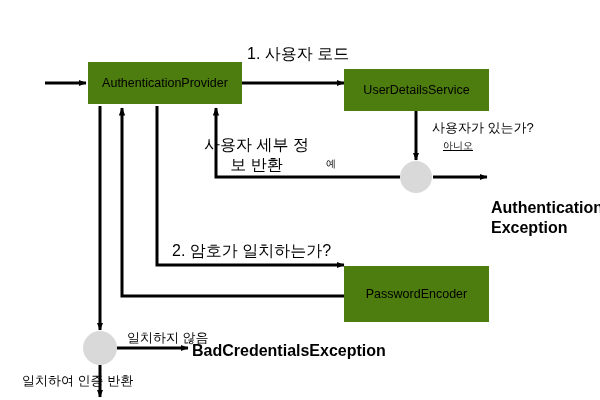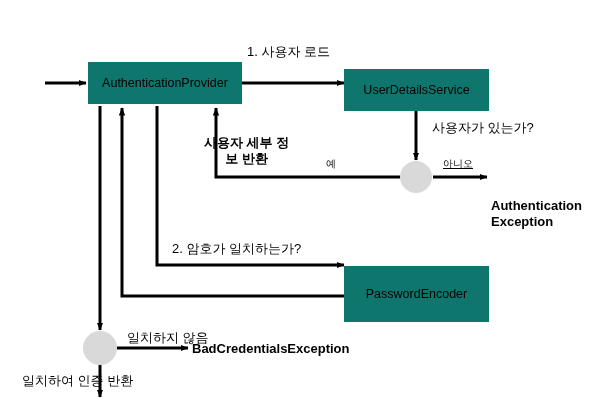--- a/index.html
+++ b/index.html
@@ -20,21 +20,21 @@
   }
   #diagram svg {
     position: absolute;
     top: 0;
     left: 0;
     width: 600px;
     height: 400px;
   }
   .box {
     position: absolute;
-    background: #0f766e;
+    background: #4d7c0f;
     display: flex;
     align-items: center;
     justify-content: center;
     text-align: left;
     color: #000;
     font-size: 12.5px;
     font-family: "Liberation Sans", sans-serif;
     box-sizing: border-box;
   }
   .lbl {
@@ -44,28 +44,27 @@
     white-space: pre;
     line-height: 1.25;
   }
   .lbl-sm {
     font-size: 13px;
   }
   .lbl-md {
     font-size: 10px;
   }
   .lbl-lg {
-    font-size: 13px;
+    font-size: 16px;
   }
   .lbl-bold {
     font-weight: bold;
   }
   .lbl-center {
     text-align: center;
-    font-weight: bold;
   }
 </style>
 </head>
 <body>
 
 <div id="diagram">
 
   <svg viewBox="0 0 600 400">
     <defs>
       <marker id="arrow" markerWidth="9" markerHeight="9" refX="7.5" refY="3.2" orient="auto" markerUnits="userSpaceOnUse">
@@ -114,21 +113,21 @@
 
   <div class="lbl lbl-lg" style="left:247px; top:44px;">1. 사용자 로드</div>
 
   <div class="lbl lbl-lg lbl-center" style="left:204px; top:135px;">사용자 세부 정
 보 반환</div>
 
   <div class="lbl lbl-sm" style="left:432px; top:120px;">사용자가 있는가?</div>
 
   <div class="lbl lbl-md" style="left:326px; top:158px;">예</div>
 
-  <div class="lbl lbl-md" style="left:443px; top:158px;text-decoration:underline;">아니오</div>
+  <div class="lbl lbl-md" style="left:443px; top:140px;text-decoration:underline;">아니오</div>
 
   <div class="lbl lbl-lg lbl-bold" style="left:491px; top:166px;margin-top:32px;">Authentication
 Exception</div>
 
   <div class="lbl lbl-lg" style="left:172px; top:241px;">2. 암호가 일치하는가?</div>
 
   <div class="lbl lbl-sm" style="left:127px; top:330px;">일치하지 않음</div>
 
   <div class="lbl lbl-lg lbl-bold" style="left:192px; top:341px;">BadCredentialsException</div>
 

